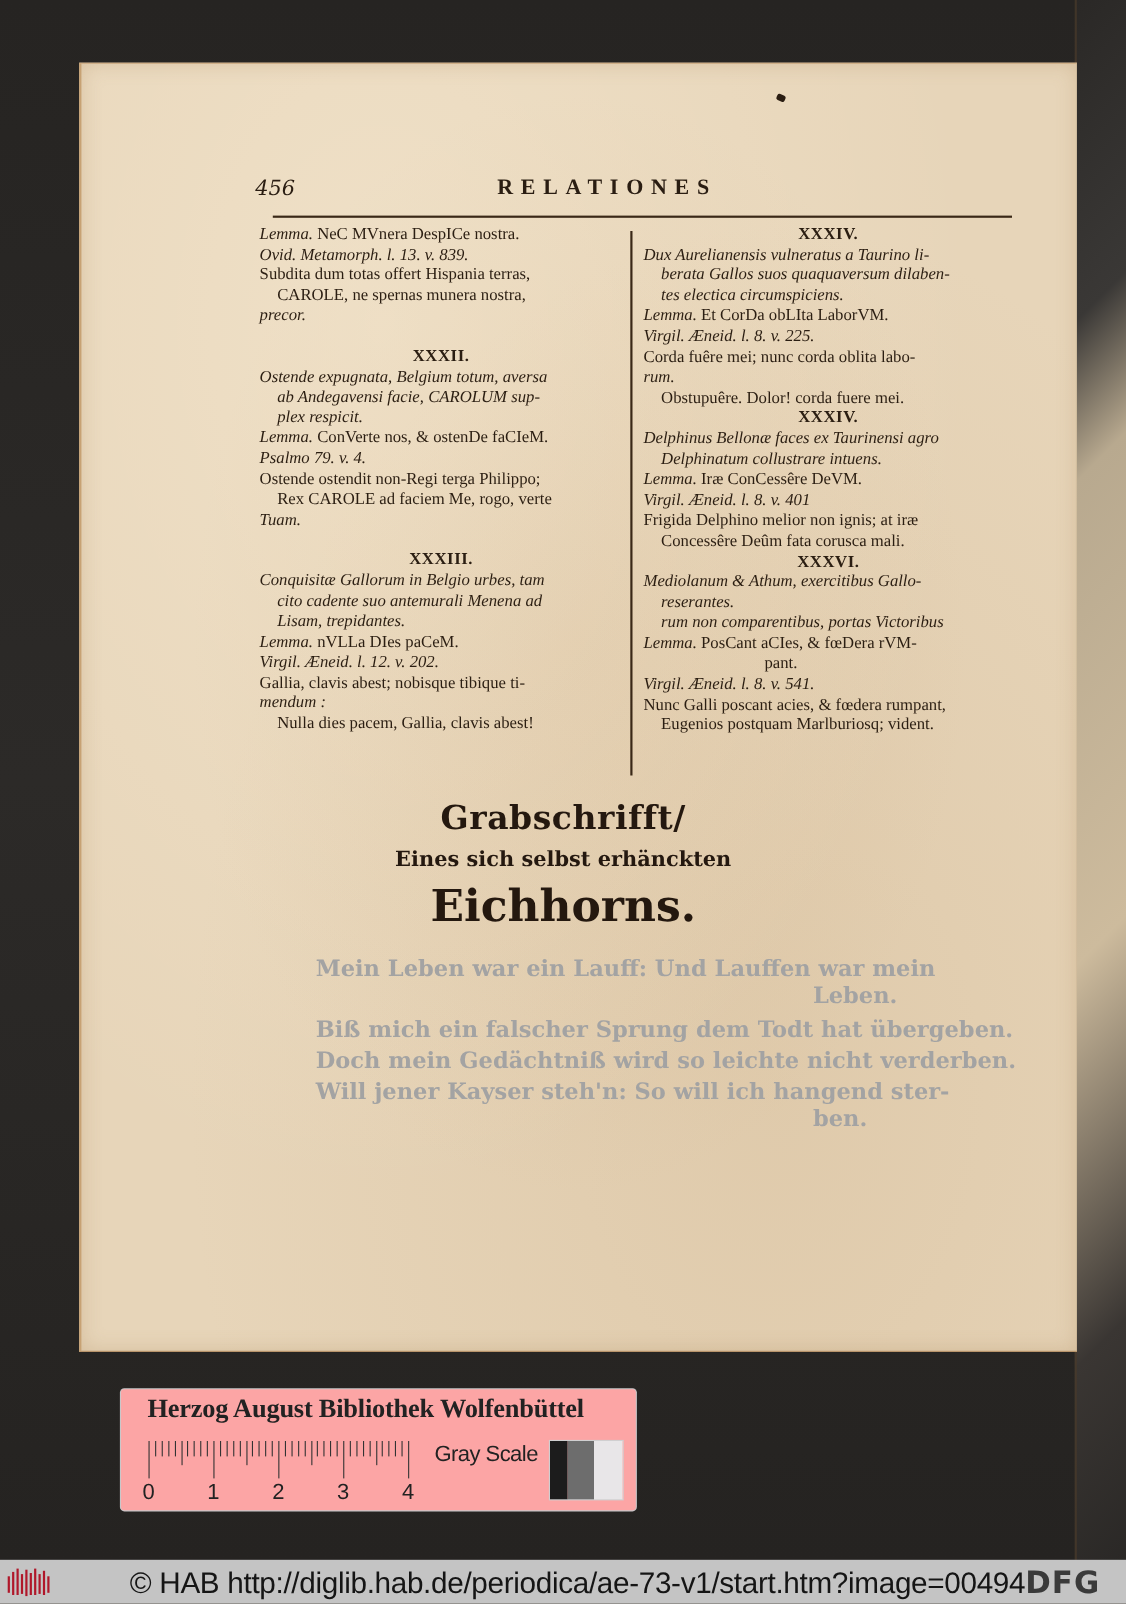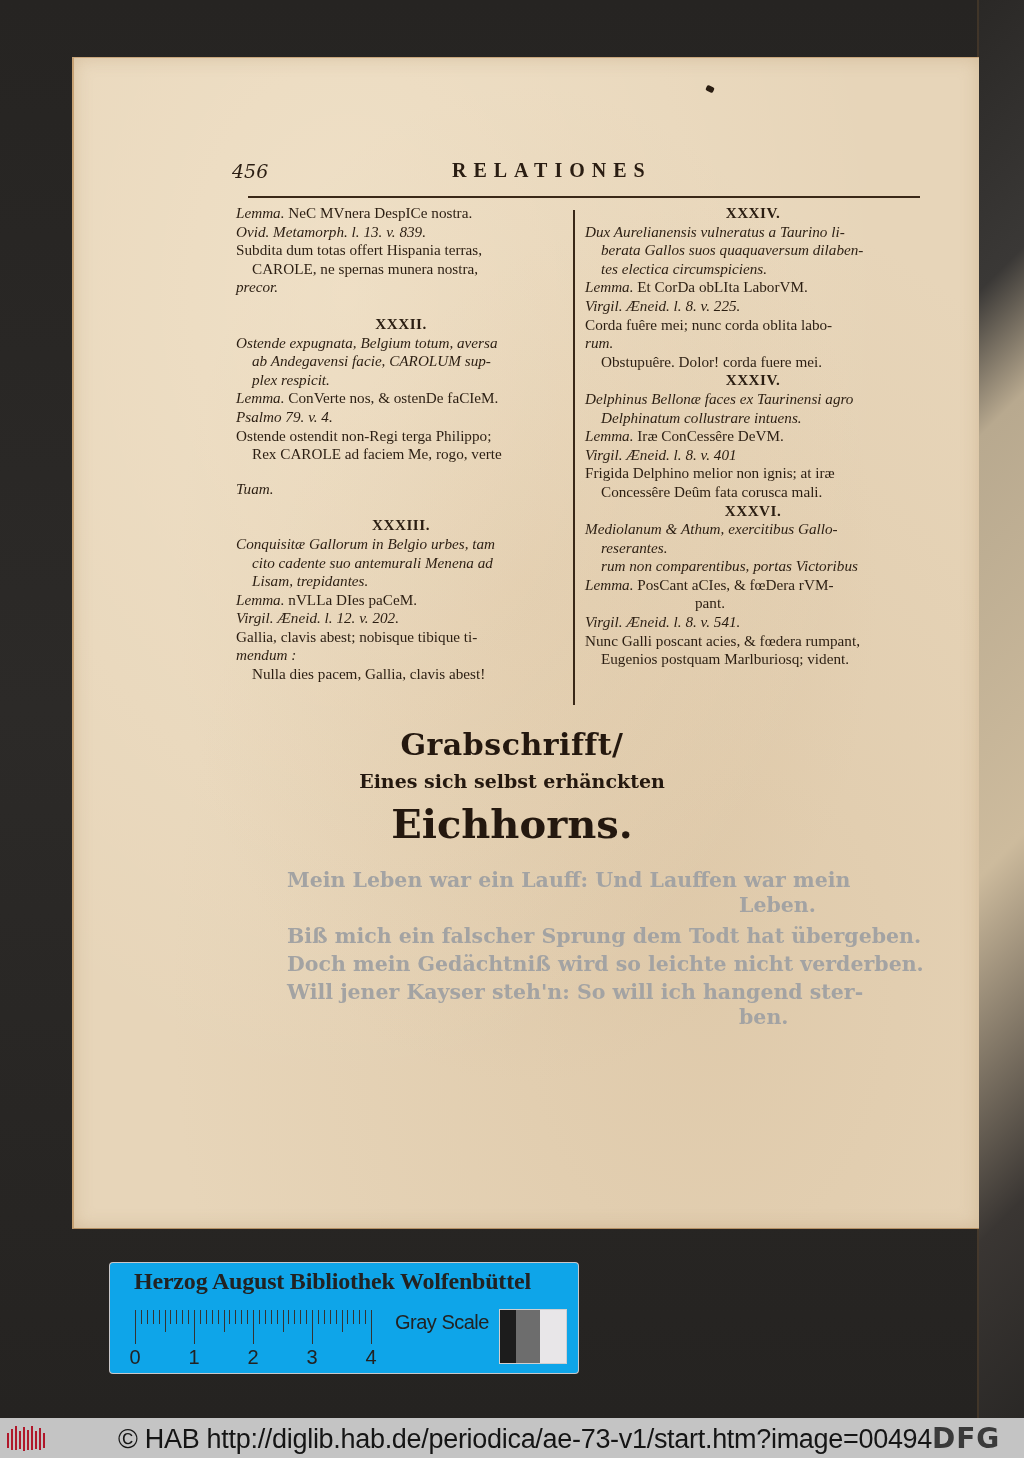--- a/index.html
+++ b/index.html
@@ -78,21 +78,21 @@
     .verse .ln { white-space: nowrap; }
     .verse .cont1 { text-align: left; padding-left: 452px; line-height: 22px; margin-bottom: 6px; }
     .verse .cont2 { padding-left: 452px; line-height: 22px; }
     .mark {
       position: absolute; left: 706px; top: 86px; width: 8px; height: 6px;
       background: #2a1d12; transform: rotate(25deg); border-radius: 2px;
     }
     
     .card {
       position: absolute; left: 110px; top: 1263px; width: 468px; height: 110px;
-      background: #0ea5e9; border-radius: 3px;
+      background: #fca5a5; border-radius: 3px;
       box-shadow: 0 0 0 1px #c9c7c9;
     }
     .card-title {
       position: absolute; left: 24px; top: 5px;
       font-family: "Liberation Serif", serif; font-weight: bold; font-size: 24px;
       color: #222; white-space: nowrap; letter-spacing: -.2px;
     }
     .ruler { position: absolute; left: 25px; top: 47px; width: 236px; height: 60px; }
     .tick { position: absolute; top: 0; width: 1px; background: #333; }
     .ruler-num {
@@ -149,21 +149,21 @@
     <div class="ln rt" style="padding-right: 10px;">precor.</div>
     <div class="ln gap"></div>
     <div class="ln num">XXXII.</div>
     <div class="ln it">Ostende expugnata, Belgium totum, aversa</div>
     <div class="ln it ind">ab Andegavensi facie, CAROLUM sup-</div>
     <div class="ln it ind">plex respicit.</div>
     <div class="ln"><span style="font-style: italic;">Lemma.</span> ConVerte nos, &amp; ostenDe faCIeM.</div>
     <div class="ln it rt">Psalmo 79. v. 4.</div>
     <div class="ln">Ostende ostendit non-Regi terga Philippo;</div>
     <div class="ln ind">Rex CAROLE ad faciem Me, rogo, verte</div>
-    <div class="ln rt" style="padding-right: 10px; margin-top: 16px;">Tuam.</div>
+    <div class="ln rt" style="padding-right: 10px;">Tuam.</div>
     <div class="ln gap"></div>
     <div class="ln num">XXXIII.</div>
     <div class="ln it">Conquisitæ Gallorum in Belgio urbes, tam</div>
     <div class="ln it ind">cito cadente suo antemurali Menena ad</div>
     <div class="ln it ind">Lisam, trepidantes.</div>
     <div class="ln"><span style="font-style: italic;">Lemma.</span> nVLLa DIes paCeM.</div>
     <div class="ln it rt">Virgil. Æneid. l. 12. v. 202.</div>
     <div class="ln">Gallia, clavis abest; nobisque tibique ti-</div>
     <div class="ln rt" style="padding-right: 36px;">mendum :</div>
     <div class="ln ind">Nulla dies pacem, Gallia, clavis abest!</div>

